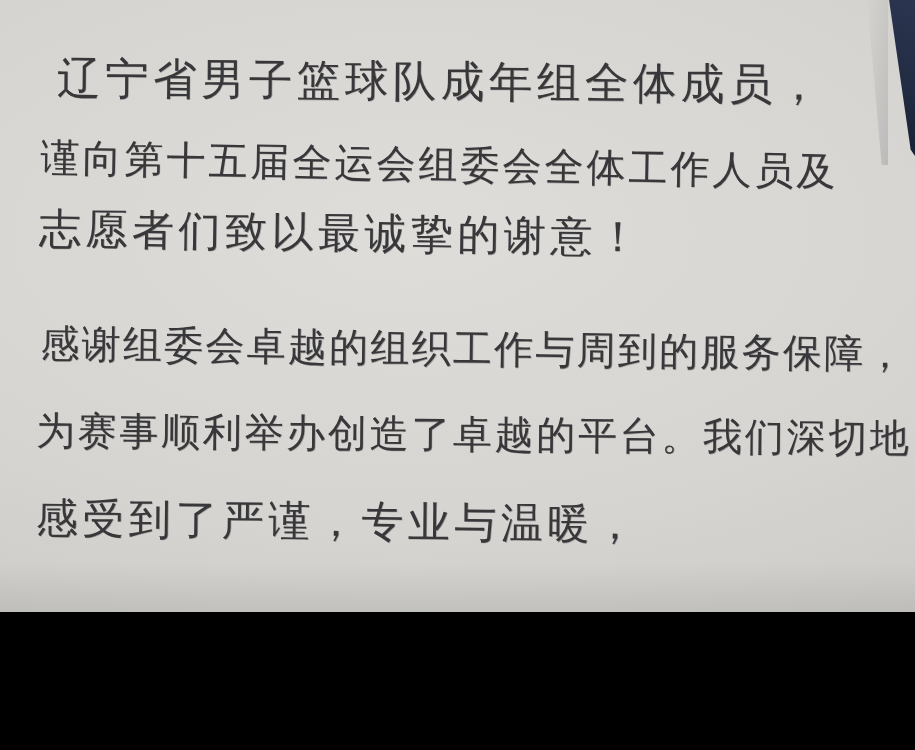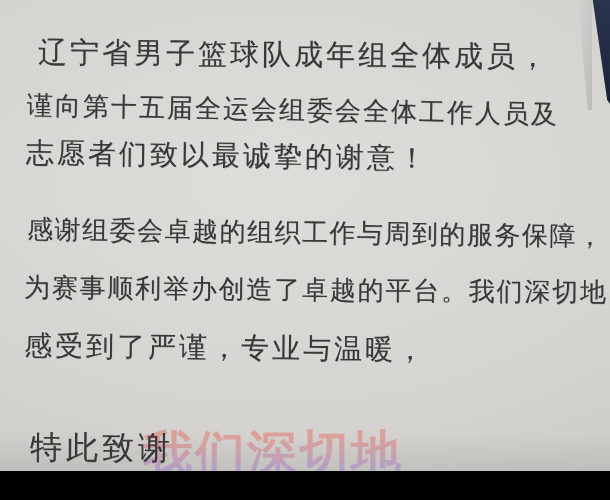--- a/index.html
+++ b/index.html
@@ -8,21 +8,21 @@
     --paper-dark:#c6c5c1;
     --ink:#38373a;
     --table-corner:#202a40;
     --watermark-top:#e2837b;
     --watermark-bottom:#a08ed8;
   }
   html,body{margin:0;padding:0;background:#000;}
   body{font-family:"DejaVu Sans",sans-serif;}
   .photo{
     position:relative;
-    width:610px;height:471px;
+    width:610px;height:408px;
     overflow:hidden;
     background:
       linear-gradient(180deg, rgba(0,0,0,0) 92%, rgba(0,0,0,0.07) 100%),
       radial-gradient(ellipse 120% 90% at 45% 38%, var(--paper-light) 0%, var(--paper) 55%, var(--paper-dark) 100%);
   }
   
   .table-corner{
     position:absolute;top:0;right:0;
     width:24px;height:104px;
     background:linear-gradient(200deg,#2b3550 0%,var(--table-corner) 60%,#171f31 100%);

